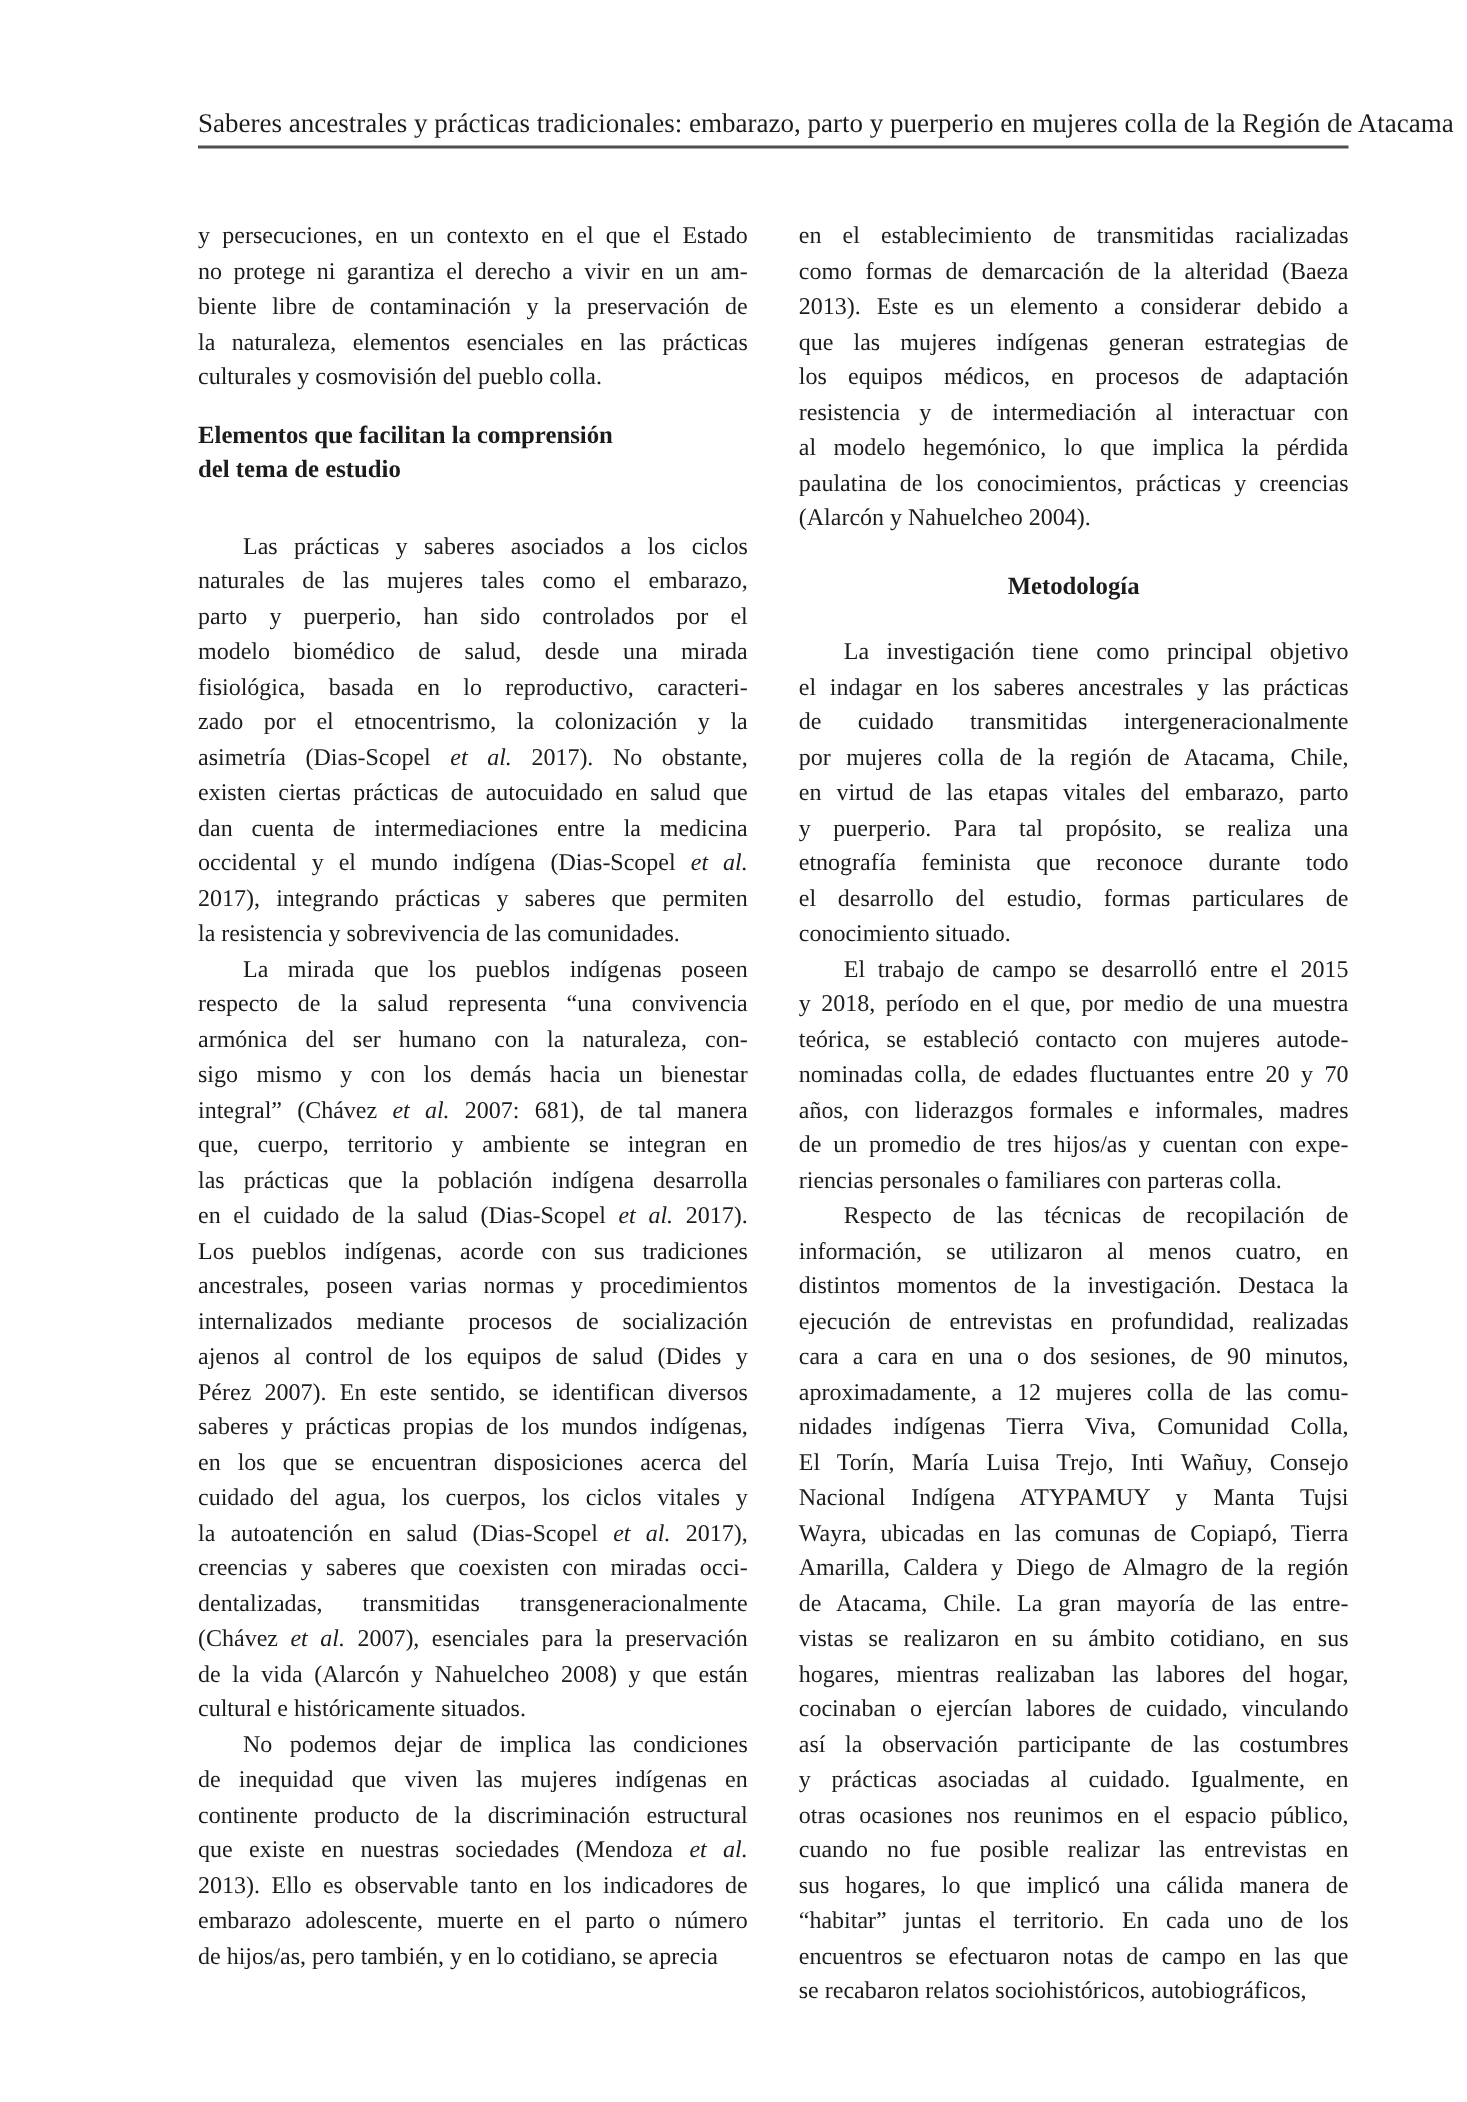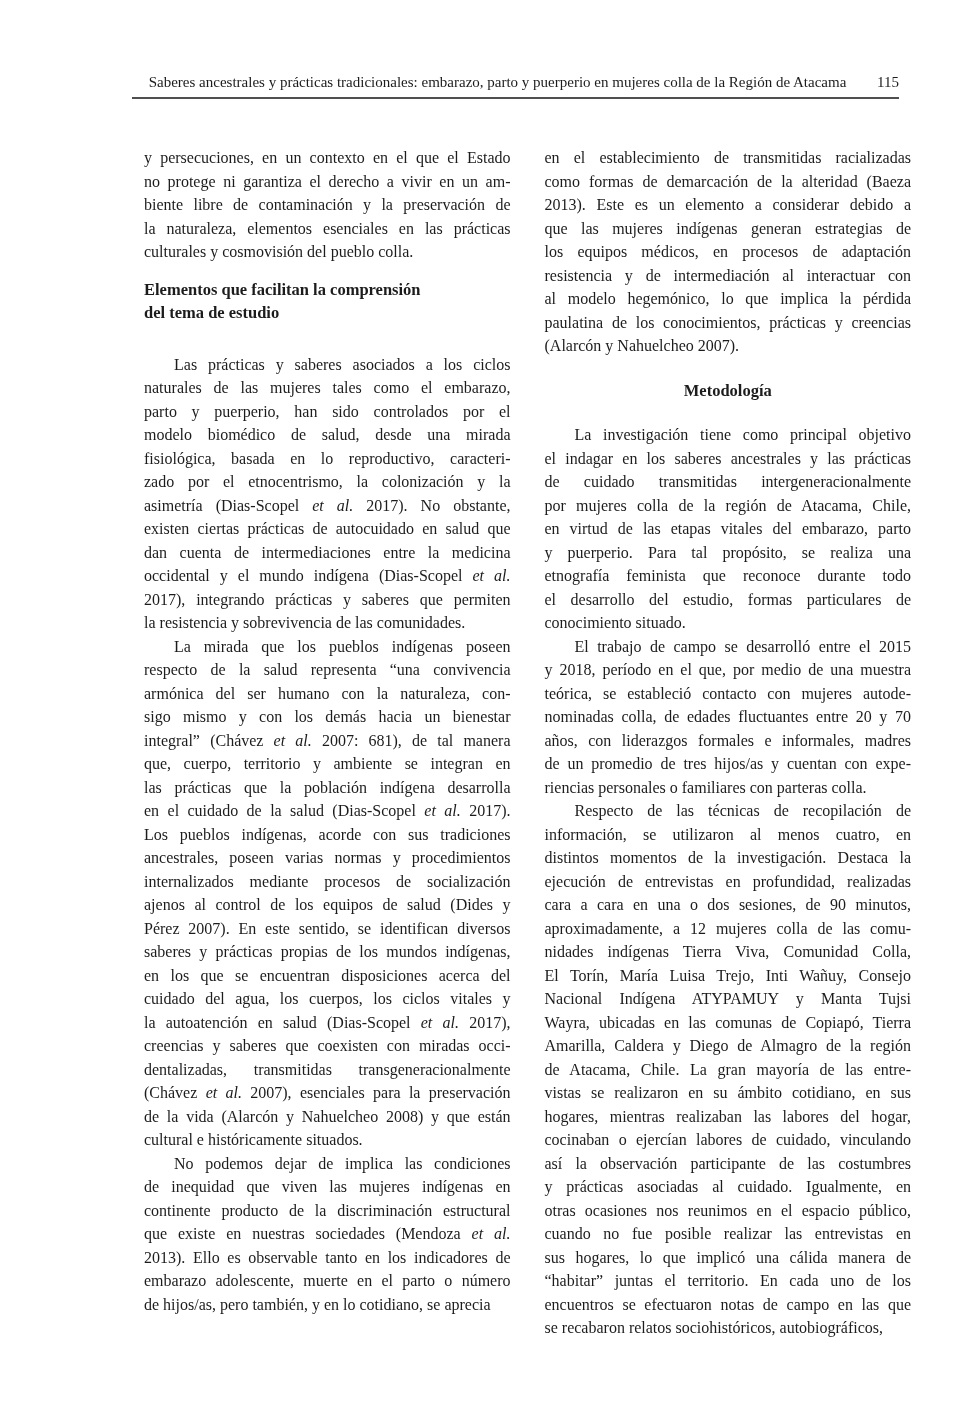--- a/index.html
+++ b/index.html
@@ -18,42 +18,42 @@
   }
   .page-header {
     position: absolute;
     top: 72px;
     left: 132px;
     width: 767px;
   }
   .header-line {
     display: flex;
     align-items: baseline;
-    font-size: 15px;
+    font-size: 18px;
     line-height: 20px;
     color: #1c1c1c;
   }
   .running-title {
     flex: 1;
     text-align: center;
     white-space: nowrap;
   }
   .page-number {
     margin-left: 14px;
     text-align: right;
   }
   .header-rule {
     margin-top: 5px;
     height: 2px;
     background: #4f4f4f;
   }
   .columns {
     position: absolute;
     top: 146px;
-    left: 144px;
+    left: 132px;
     width: 767px;
     display: flex;
     gap: 34px;
   }
   .col {
     width: 370px;
   }
   .block { margin: 0; }
   .line {
     font-size: 16px;
@@ -161,21 +161,21 @@
     <section class="col" id="col-right">
         <div class="block paragraph">
           <div class="line">en el establecimiento de transmitidas racializadas</div>
           <div class="line">como formas de demarcación de la alteridad (Baeza</div>
           <div class="line">2013). Este es un elemento a considerar debido a</div>
           <div class="line">que las mujeres indígenas generan estrategias de</div>
           <div class="line">los equipos médicos, en procesos de adaptación</div>
           <div class="line">resistencia y de intermediación al interactuar con</div>
           <div class="line">al modelo hegemónico, lo que implica la pérdida</div>
           <div class="line">paulatina de los conocimientos, prácticas y creencias</div>
-          <div class="line last">(Alarcón y Nahuelcheo 2007).</div>
+          <div class="line last">(Alarcón y Nahuelcheo 2004).</div>
         </div>
         <div class="block heading-center">
           <div class="line last">Metodología</div>
         </div>
         <div class="block paragraph">
           <div class="line indent">La investigación tiene como principal objetivo</div>
           <div class="line">el indagar en los saberes ancestrales y las prácticas</div>
           <div class="line">de cuidado transmitidas intergeneracionalmente</div>
           <div class="line">por mujeres colla de la región de Atacama, Chile,</div>
           <div class="line">en virtud de las etapas vitales del embarazo, parto</div>

